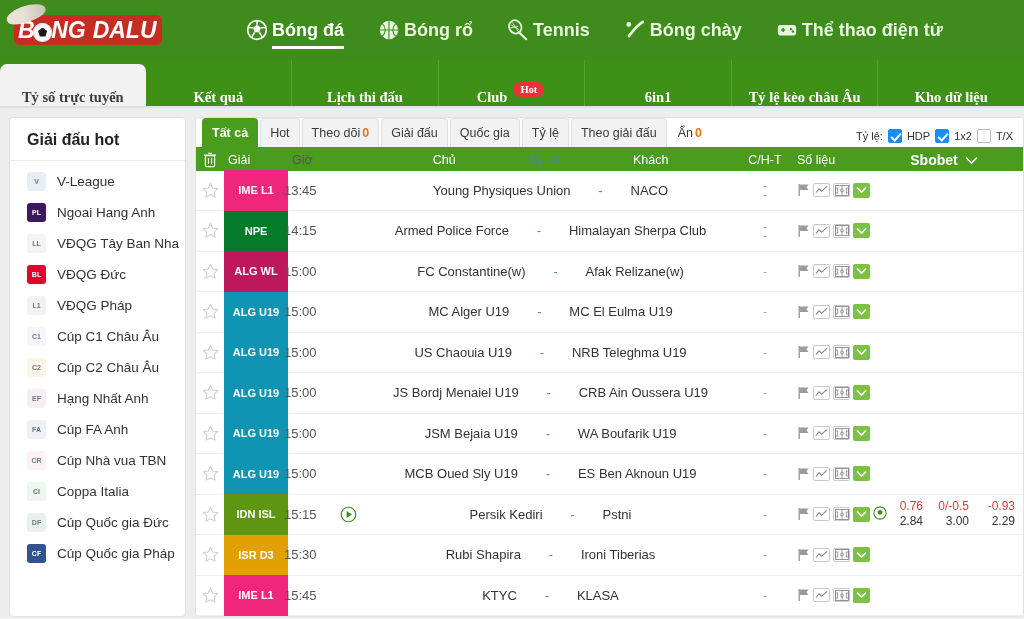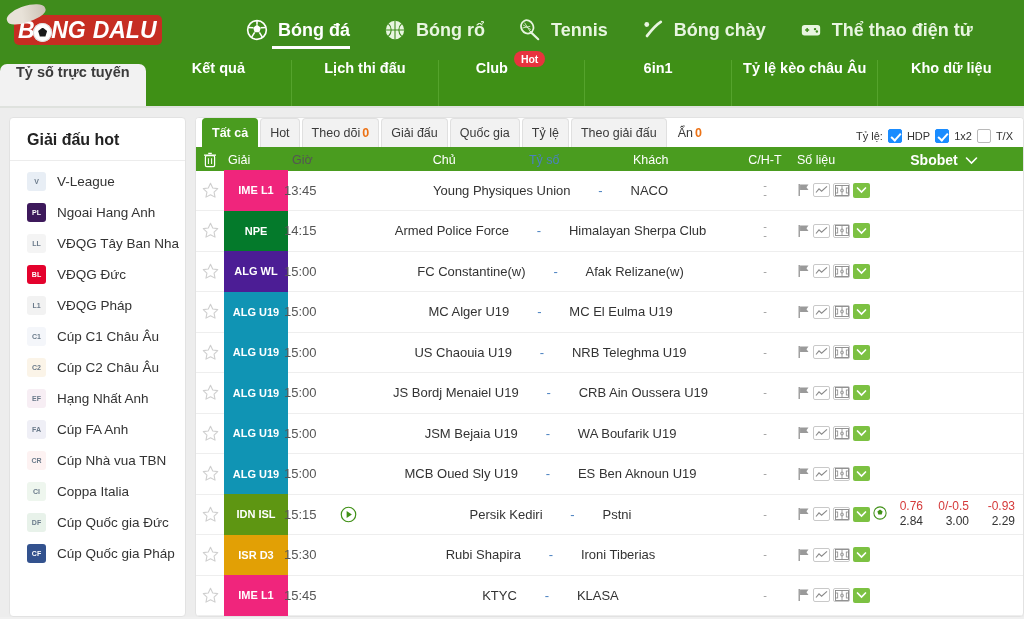--- a/index.html
+++ b/index.html
@@ -54,46 +54,47 @@
   .logo-swoosh {
     position: absolute; left: -8px; top: -9px;
     width: 40px; height: 16px;
     background: linear-gradient(100deg,#e8e2d8 40%, #c9c0b3 100%);
     border-radius: 50% 60% 40% 50%;
     transform: rotate(-20deg);
   }
 
   #main-nav { display: flex; align-items: center; gap: 34px; }
   .nav-item {
-    display: flex; align-items: center; gap: 10px;
+    display: flex; align-items: center; gap: 4px;
     color: #e8f5e0; font-size: 18px; font-weight: bold;
     cursor: pointer; position: relative;
     height: 42px;
   }
   .nav-item.active { color: #ffffff; }
   .nav-item.active .nav-underline {
     position: absolute; bottom: 2px; left: 26px; right: 0;
     height: 3px; background: #ffffff;
   }
   .nav-ico { width: 22px; height: 22px; display: inline-block; flex: 0 0 22px; }
   .nav-ico svg { width: 100%; height: 100%; display: block; }
 
   
   #tab-bar {
     height: 48px; background: #3f9016;
     display: flex; align-items: stretch;
     border-bottom: 2px solid #dfe2de;
   }
   .tab {
     flex: 1 1 0;
-    display: flex; align-items: flex-start; justify-content: center;
+    display: flex; align-items: flex-end; justify-content: center;
     color: #ffffff; font-size: 14.5px; font-weight: bold;
     cursor: pointer; position: relative;
     border-right: 1px solid #55a32c;
     gap: 8px;
+    font-family: Liberation Serif, serif;
   }
   .tab:last-child { border-right: none; }
   .tab.active {
     background: #f2f2f2; color: #3b3b3b;
     border-radius: 7px 7px 0 0;
     border-right: none;
     margin-top: 4px;
   }
   .hot-badge {
     background: #e8333e; color: #fff;
@@ -570,21 +571,21 @@
           </div>
           <div class="c-odds"></div>
         </div>
         <div class="row">
           <div class="c-star">
             <svg class="star-ico" viewBox="0 0 20 20">
               <polygon points="10,1.6 12.6,7 18.5,7.8 14.2,11.9 15.3,17.8 10,15 4.7,17.8 5.8,11.9 1.5,7.8 7.4,7" fill="none" stroke="#cfcfcf" stroke-width="1.3" stroke-linejoin="round"></polygon>
             </svg>
           </div>
           <div class="c-lg">
-            <span class="lg-badge" style="background: #4c1d95;">ALG WL</span>
+            <span class="lg-badge" style="background: #be185d;">ALG WL</span>
           </div>
           <div class="c-time">15:00</div>
           <div class="c-play"></div>
           <div class="c-home">FC Constantine(w)</div>
           <div class="c-score">-</div>
           <div class="c-away">Afak Relizane(w)</div>
           <div class="c-cht">
             <div class="cht-stack">
               <span>-</span>
             </div>

